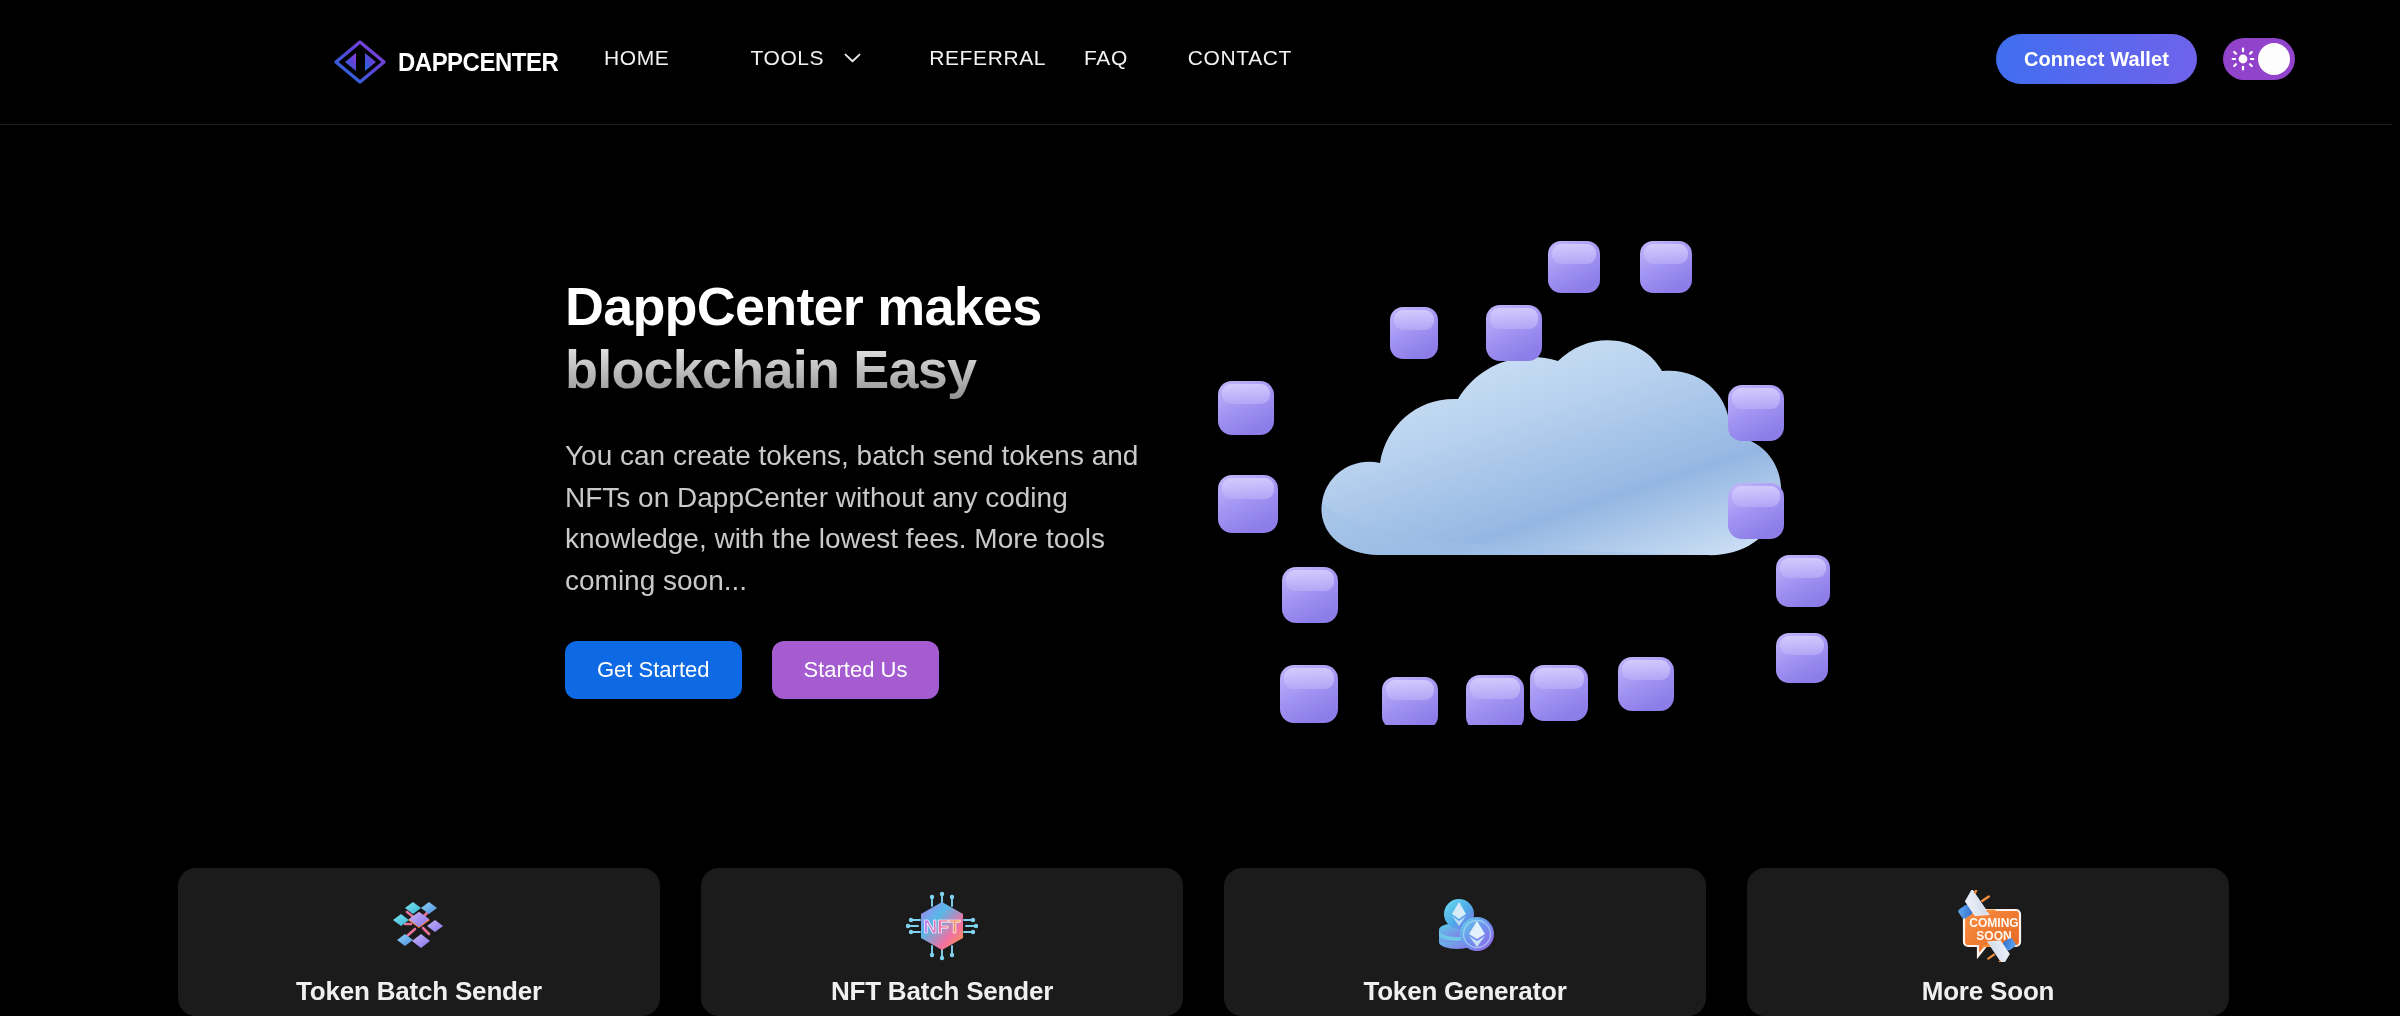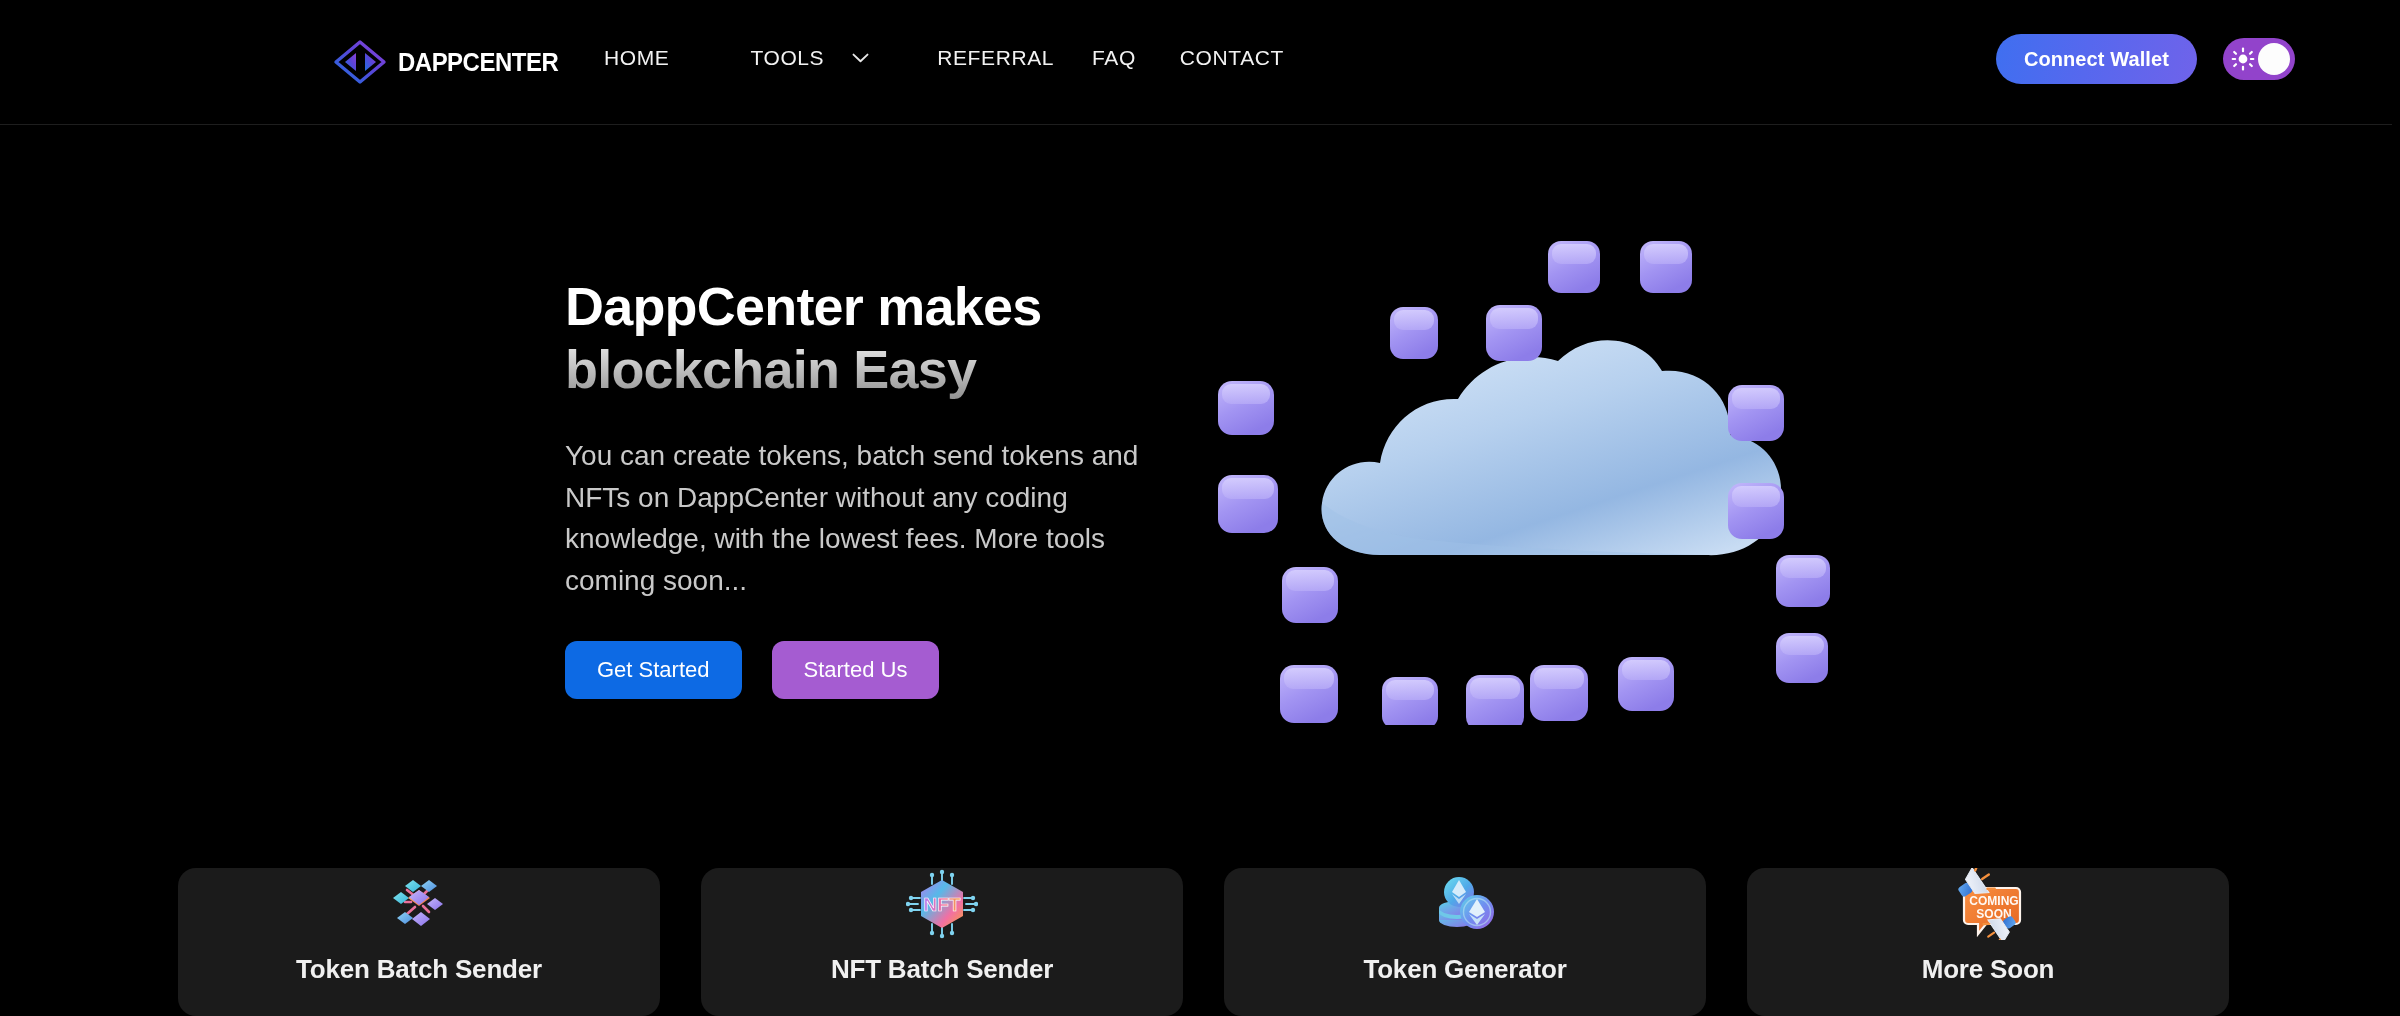--- a/index.html
+++ b/index.html
@@ -34,24 +34,24 @@
     position:absolute; left:604px; top:46px;
     display:flex; align-items:flex-start;
   }
   .nav-item{
     color:#f2f2f2; font-size:21px; letter-spacing:0.6px;
     text-decoration:none; white-space:nowrap;
     font-family:"Liberation Sans", sans-serif;
     cursor:pointer;
   }
   .nav-home{ margin-right:81px; }
-  .nav-tools-wrap{ display:flex; align-items:center; gap:28px; margin-right:68px; }
+  .nav-tools-wrap{ display:flex; align-items:center; gap:20px; margin-right:68px; }
   .chev{ width:17px; height:10px; display:block; }
   .nav-referral{ margin-right:38px; }
-  .nav-faq{ margin-right:44px; }
+  .nav-faq{ margin-right:60px; }
 
   .header-right{
     position:absolute; right:97px; top:34px;
     display:flex; align-items:center; gap:26px;
   }
   .connect-btn{
     height:50px; padding:0 28px;
     border-radius:25px; border:none;
     background:linear-gradient(100deg,#3f6ff0 0%,#5668ee 45%,#6f63ea 100%);
     color:#fff; font-size:20px; font-weight:700;
@@ -99,21 +99,21 @@
   
   .cards{
     position:absolute; left:0; top:868px;
     width:2400px; display:flex; gap:41px;
     padding-left:178px;
   }
   .card{
     width:482px; height:148px;
     background:#1b1b1b; border-radius:18px;
     display:flex; flex-direction:column; align-items:center;
-    cursor:pointer;
+    padding-top:22px; cursor:pointer;
     overflow:hidden;
   }
   .card-icon{ width:72px; height:72px; display:block; }
   .card-title{
     margin-top:14px; font-size:26px; font-weight:700; color:#f0f0f0;
     font-family:"Liberation Sans", sans-serif; letter-spacing:-0.2px;
   }
 </style>
 </head>
 <body>

